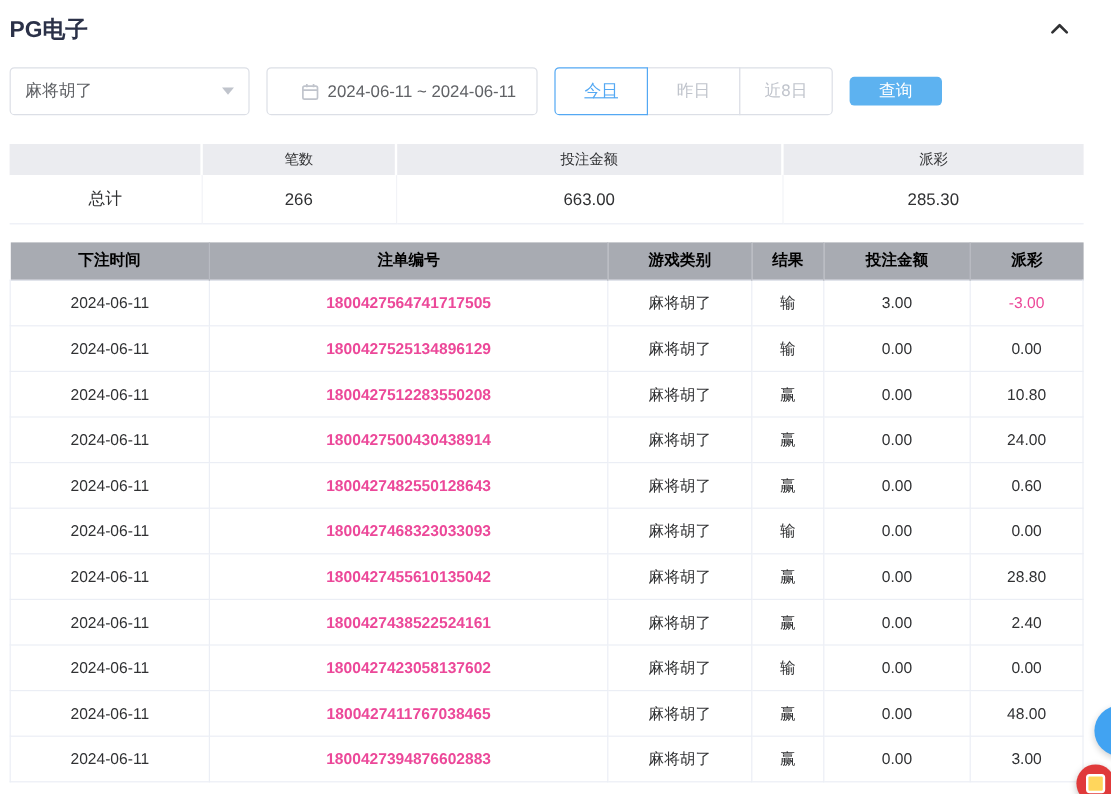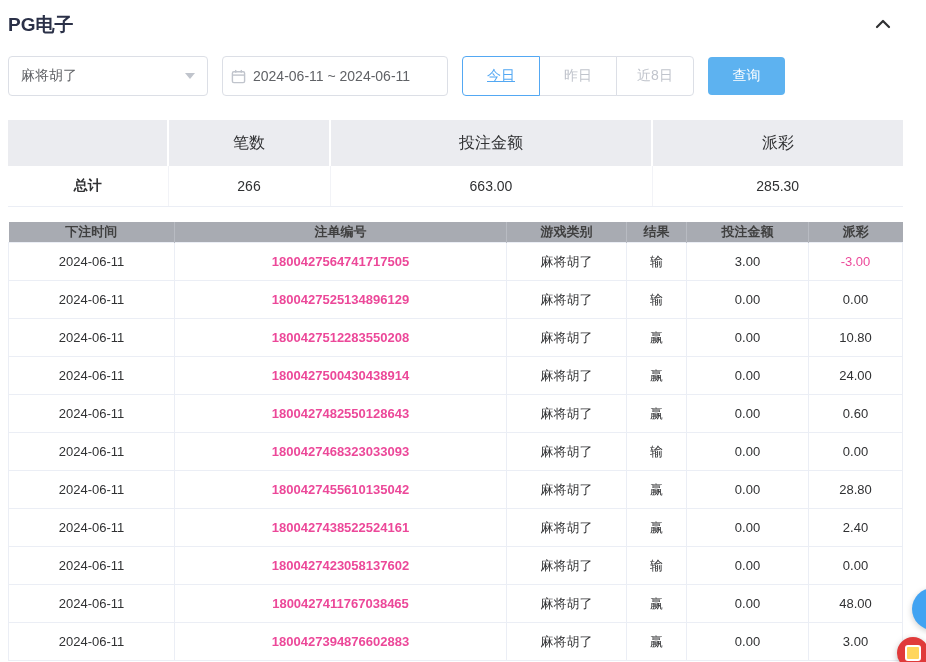--- a/index.html
+++ b/index.html
@@ -21,62 +21,62 @@
 
   .filter-row { display: flex; align-items: center; padding: 0 8px; margin-top: 18px; }
   .select-box {
     width: 200px; height: 40px; border: 1px solid #dcdfe6; border-radius: 4px;
     display: flex; align-items: center; justify-content: space-between;
     padding: 0 12px; font-size: 14px; color: #606266; cursor: pointer; background: #fff;
   }
   .select-arrow { width: 0; height: 0; border-left: 5px solid transparent; border-right: 5px solid transparent; border-top: 6px solid #c0c4cc; }
   .date-box {
     width: 226px; height: 40px; border: 1px solid #dcdfe6; border-radius: 4px;
-    display: flex; align-items: center; gap: 7px; padding: 0 8px;
+    display: flex; align-items: center; gap: 7px; padding: 0 28px;
     margin-left: 14px; font-size: 14px; color: #606266; cursor: pointer; background: #fff;
     white-space: nowrap;
   }
   .qbtn-group { display: flex; margin-left: 14px; }
   .qbtn {
     width: 78px; height: 40px; background: #fff; border: 1px solid #dcdfe6;
     font-size: 14px; color: #c0c4cc; cursor: pointer; margin-left: -1px;
     font-family: inherit;
   }
   .qbtn:first-child { margin-left: 0; border-radius: 4px 0 0 4px; }
   .qbtn:last-child { border-radius: 0 4px 4px 0; }
   .qbtn.active { color: #53a8f3; border-color: #53a8f3; position: relative; z-index: 1; text-decoration: underline; }
   .search-btn {
-    width: 77px; height: 38px; margin-left: 14px;
+    width: 77px; height: 24px; margin-left: 14px;
     background: #5db2f0; color: #fff; border: none; border-radius: 4px;
     font-size: 14px; cursor: pointer; font-family: inherit;
   }
 
   .summary-table {
     width: 895px; margin: 24px 0 0 8px;
     border-collapse: collapse; table-layout: fixed;
     text-align: center; font-size: 14px; color: #303133;
   }
   .summary-table th {
-    background: #ebecf0; height: 46px; font-weight: 400; font-size: 16px; color: #303133;
+    background: #ebecf0; height: 26px; font-weight: 400; font-size: 12px; color: #303133;
     border-left: 2px solid #ffffff;
   }
   .summary-table th:first-child { border-left: none; }
   .summary-table td {
     height: 40px; border-bottom: 1px solid #ebeef5; border-left: 1px solid #f2f3f7;
     background: #fff;
   }
-  .summary-table td:first-child { border-left: none; font-weight: bold; }
+  .summary-table td:first-child { border-left: none; }
 
   .bet-table {
     width: 895px; margin: 15px 0 0 8px;
     border-collapse: collapse; table-layout: fixed;
     text-align: center;
   }
   .bet-table th {
-    background: #a8abb2; color: #404040; height: 21px;
+    background: #a8abb2; color: #000000; height: 32px;
     font-size: 13px; font-weight: bold;
     border-right: 1px solid #b8bbc2;
   }
   .bet-table th:last-child { border-right: none; }
   .bet-table td {
     height: 38px; border: 1px solid #ebeef5;
     font-size: 13px; color: #303133; background: #fff;
     overflow: hidden; white-space: nowrap;
   }
   .bet-table td.order-cell { color: #ec4899; font-weight: bold; }

